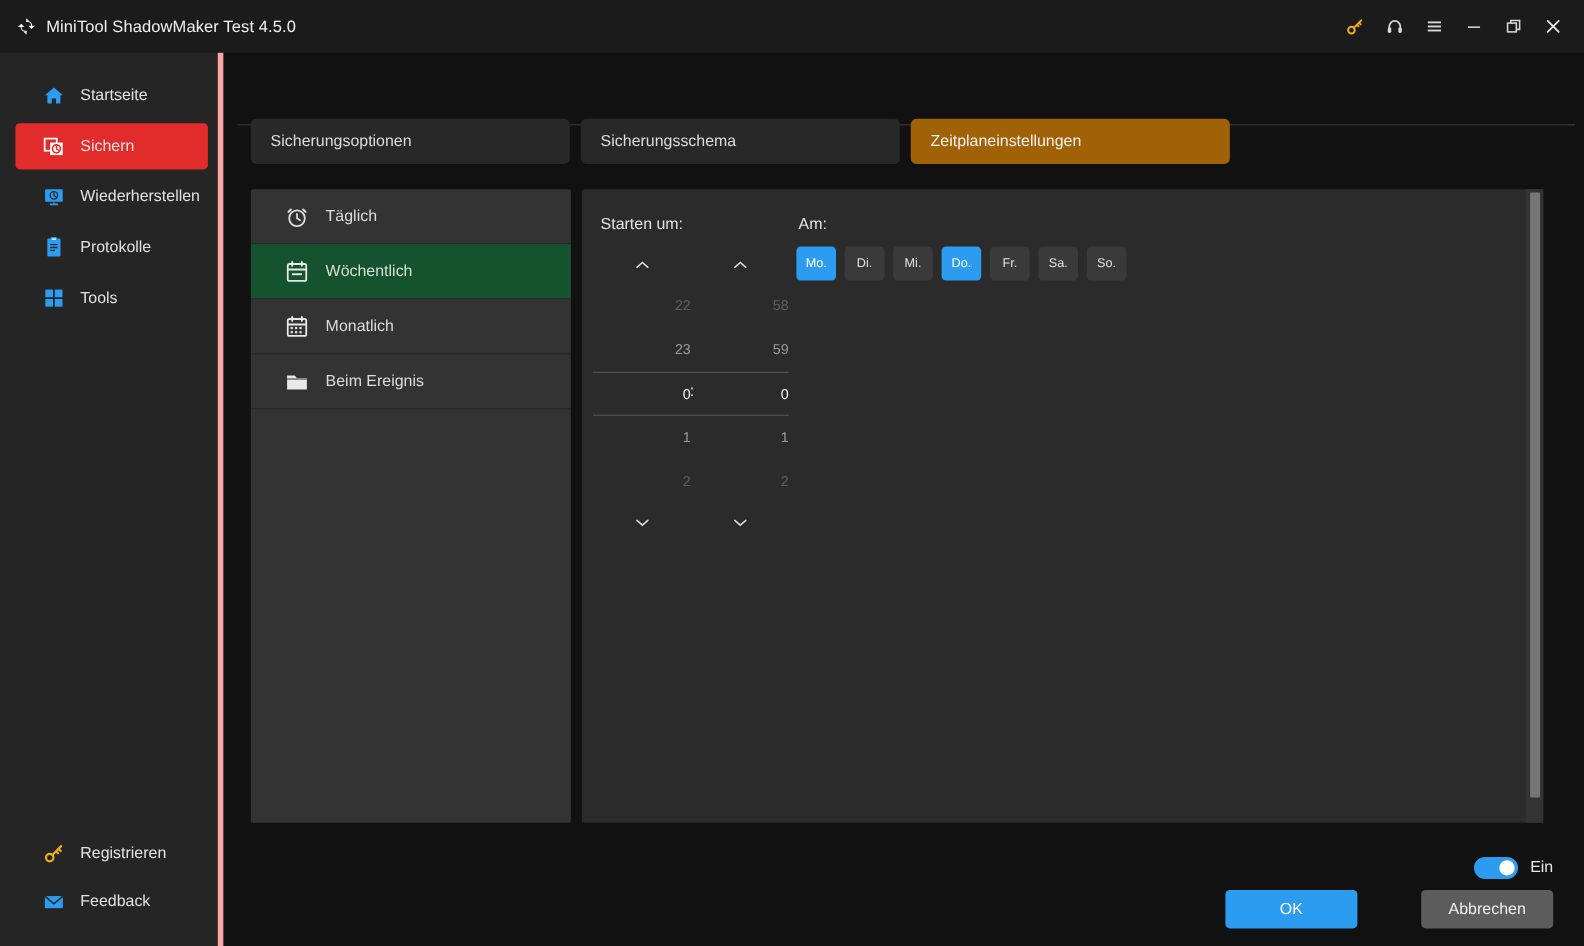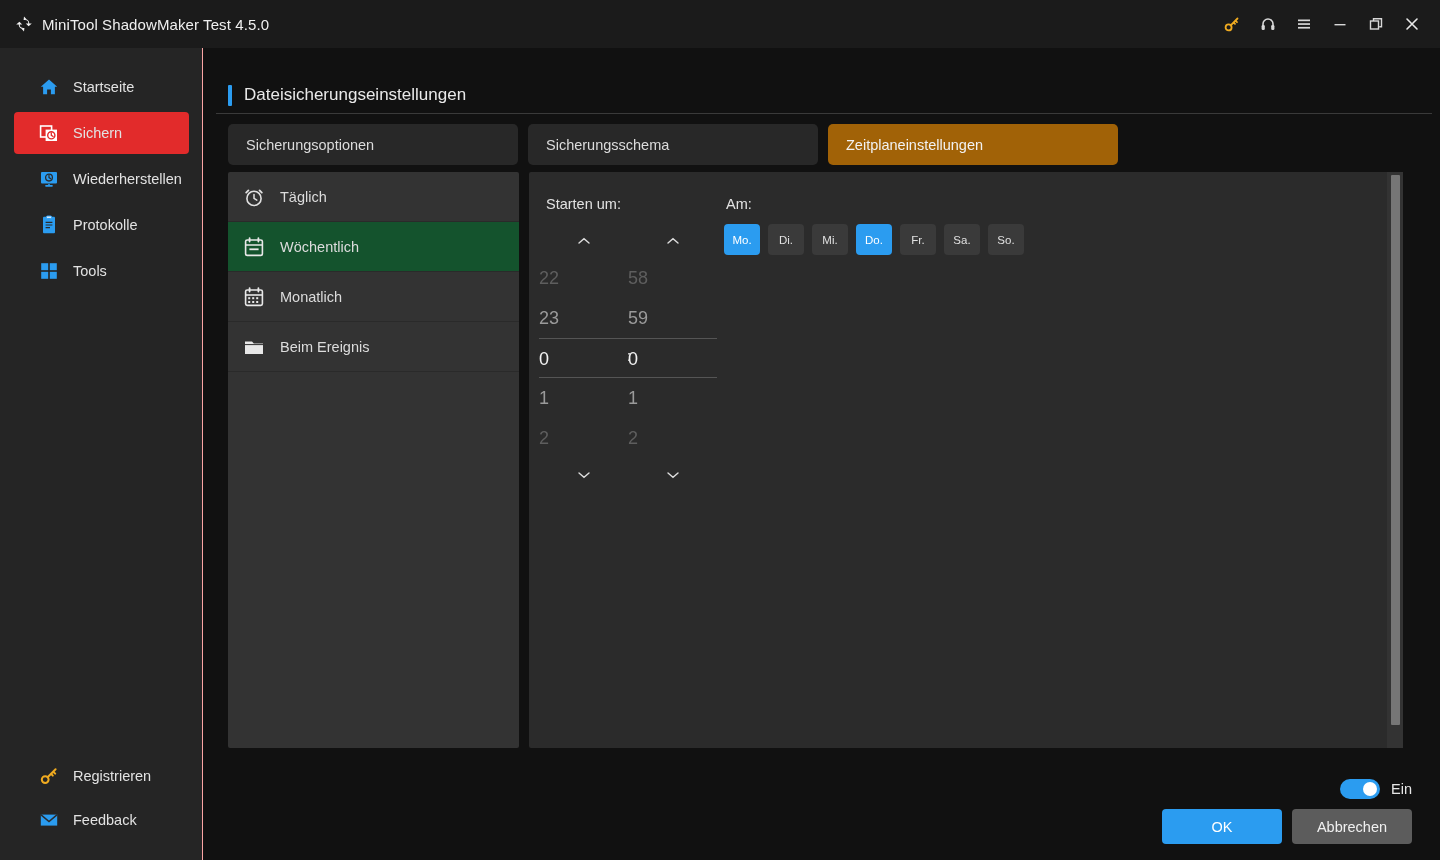--- a/index.html
+++ b/index.html
@@ -27,21 +27,21 @@
     width: 36px; height: 48px; display: flex; align-items: center; justify-content: center;
     color: #d8d8d8;
   }
   .title-btn.key { color: #f0ab20; }
   .title-btn:last-child { margin-right: 10px; }
 
   
   .sidebar {
     position: absolute; top: 48px; left: 0; width: 203px; height: 812px;
     background: #252525;
-    border-right: 1px solid #fca5a5;
+    border-right: 5px solid #fca5a5;
     text-align: center;
   }
   .nav { position: absolute; top: 14px; left: 0; width: 203px; }
   .nav-item {
     display: flex; align-items: center;
     height: 42px; margin: 4px 14px; padding-left: 24px;
     border-radius: 4px;
     color: #e2e2e2; font-size: 14.5px;
   }
   .nav-item.active { background: #e22b2b; }
@@ -51,53 +51,53 @@
 
   
   .main { position: absolute; top: 48px; left: 204px; width: 1236px; height: 812px; background: #111111; }
 
   .page-title-row { position: absolute; top: 30px; left: 24px; width: 1204px; height: 34px; display: flex; align-items: center; }
   .title-accent { width: 4px; height: 21px; background: #2b9cf0; border-radius: 1px; }
   .page-title { margin-left: 12px; color: #e9e9e9; font-size: 17px; }
   .title-rule { position: absolute; top: 65px; left: 12px; width: 1216px; height: 1px; background: #3a3a3a; }
 
   
-  .tabs { position: absolute; top: 76px; left: 24px; display: flex; text-align: center; }
+  .tabs { position: absolute; top: 60px; left: 24px; display: flex; text-align: center; }
   .tab {
     width: 290px; height: 41px; border-radius: 5px;
     background: #282828; color: #dcdcdc; font-size: 14.5px;
     display: flex; align-items: center; padding-left: 18px;
     margin-right: 10px;
   }
   .tab.active { background: #a16207; color: #f2f2f2; }
 
   
   .list-panel {
     position: absolute; top: 124px; left: 24px; width: 291px; height: 576px;
     background: #333333; border-radius: 2px; overflow: hidden;
   }
   .list-item {
-    height: 50px; display: flex; align-items: center; padding-left: 14px;
+    height: 50px; display: flex; align-items: center; padding-left: 30px;
     color: #dcdcdc; font-size: 14.5px;
     border-bottom: 1px solid #2a2a2a;
   }
   .list-item.selected { background: #14532d; }
   .list-ico { width: 24px; height: 24px; margin-right: 14px; display: flex; align-items: center; justify-content: center; color: #e0e0e0; }
 
   .detail-panel {
     position: absolute; top: 124px; left: 325px; width: 874px; height: 576px;
     background: #2b2b2b; border-radius: 2px;
   }
 
   
   .starten-label { position: absolute; top: 24px; left: 17px; color: #e2e2e2; font-size: 14.5px; }
   .time-picker { position: absolute; top: 52px; left: 10px; width: 180px; display: flex; }
   .tp-col { width: 89px; display: flex; flex-direction: column; align-items: center; position: relative; }
   .tp-arrow { height: 34px; display: flex; align-items: center; justify-content: center; color: #dcdcdc; }
-  .tp-val { height: 40px; line-height: 40px; width: 89px; text-align: left; font-size: 18px; color: #9a9a9a; }
+  .tp-val { height: 40px; line-height: 40px; width: 89px; text-align: right; font-size: 13px; color: #9a9a9a; }
   .tp-val.dim { color: #5e5e5e; }
   .tp-val.sel {
     color: #f3f3f3;
     border-top: 1px solid #555; border-bottom: 1px solid #555;
   }
   .tp-colon {
     position: absolute; left: 84px; top: 112px; width: 12px; height: 40px;
     line-height: 40px; text-align: center; color: #f3f3f3; font-size: 14.5px;
   }
 
@@ -122,21 +122,21 @@
   }
 
   
   .toggle-row { position: absolute; top: 731px; right: 28px; display: flex; align-items: center; margin-left: 20px; }
   .toggle {
     width: 40px; height: 20px; border-radius: 10px; background: #2b9cf0; position: relative;
   }
   .toggle .knob { position: absolute; top: 3px; right: 3px; width: 14px; height: 14px; border-radius: 50%; background: #ffffff; }
   .toggle-label { margin-left: 11px; color: #e6e6e6; font-size: 14.5px; }
 
-  .footer-btns { position: absolute; top: 761px; right: 28px; display: flex; }
+  .footer-btns { position: absolute; top: 761px; right: 28px; display: flex; gap: 48px; }
   .btn {
     height: 35px; border-radius: 4px; font-size: 14.5px;
     display: flex; align-items: center; justify-content: center;
   }
   .btn-ok { width: 120px; background: #2b9cf0; color: #ffffff; margin-right: 10px; }
   .btn-cancel { width: 120px; background: #5c5c5c; color: #f0f0f0; }
 </style>
 </head>
 <body>
 
@@ -269,24 +269,20 @@
           <path d="M1.8 4.6 L10 11.6 L18.2 4.6" fill="none" stroke="#2b2b2b" stroke-width="1.5"></path>
         </svg>
       </span>
       <span>Feedback</span>
     </div>
   </div>
 </div>
 
 <div class="main">
 
-  <div class="page-title-row">
-    <div class="title-accent"></div>
-    <div class="page-title">Dateisicherungseinstellungen</div>
-  </div>
   <div class="title-rule"></div>
 
   <div class="tabs">
     <div class="tab">
       <span>Sicherungsoptionen</span>
     </div>
     <div class="tab">
       <span>Sicherungsschema</span>
     </div>
     <div class="tab active">

